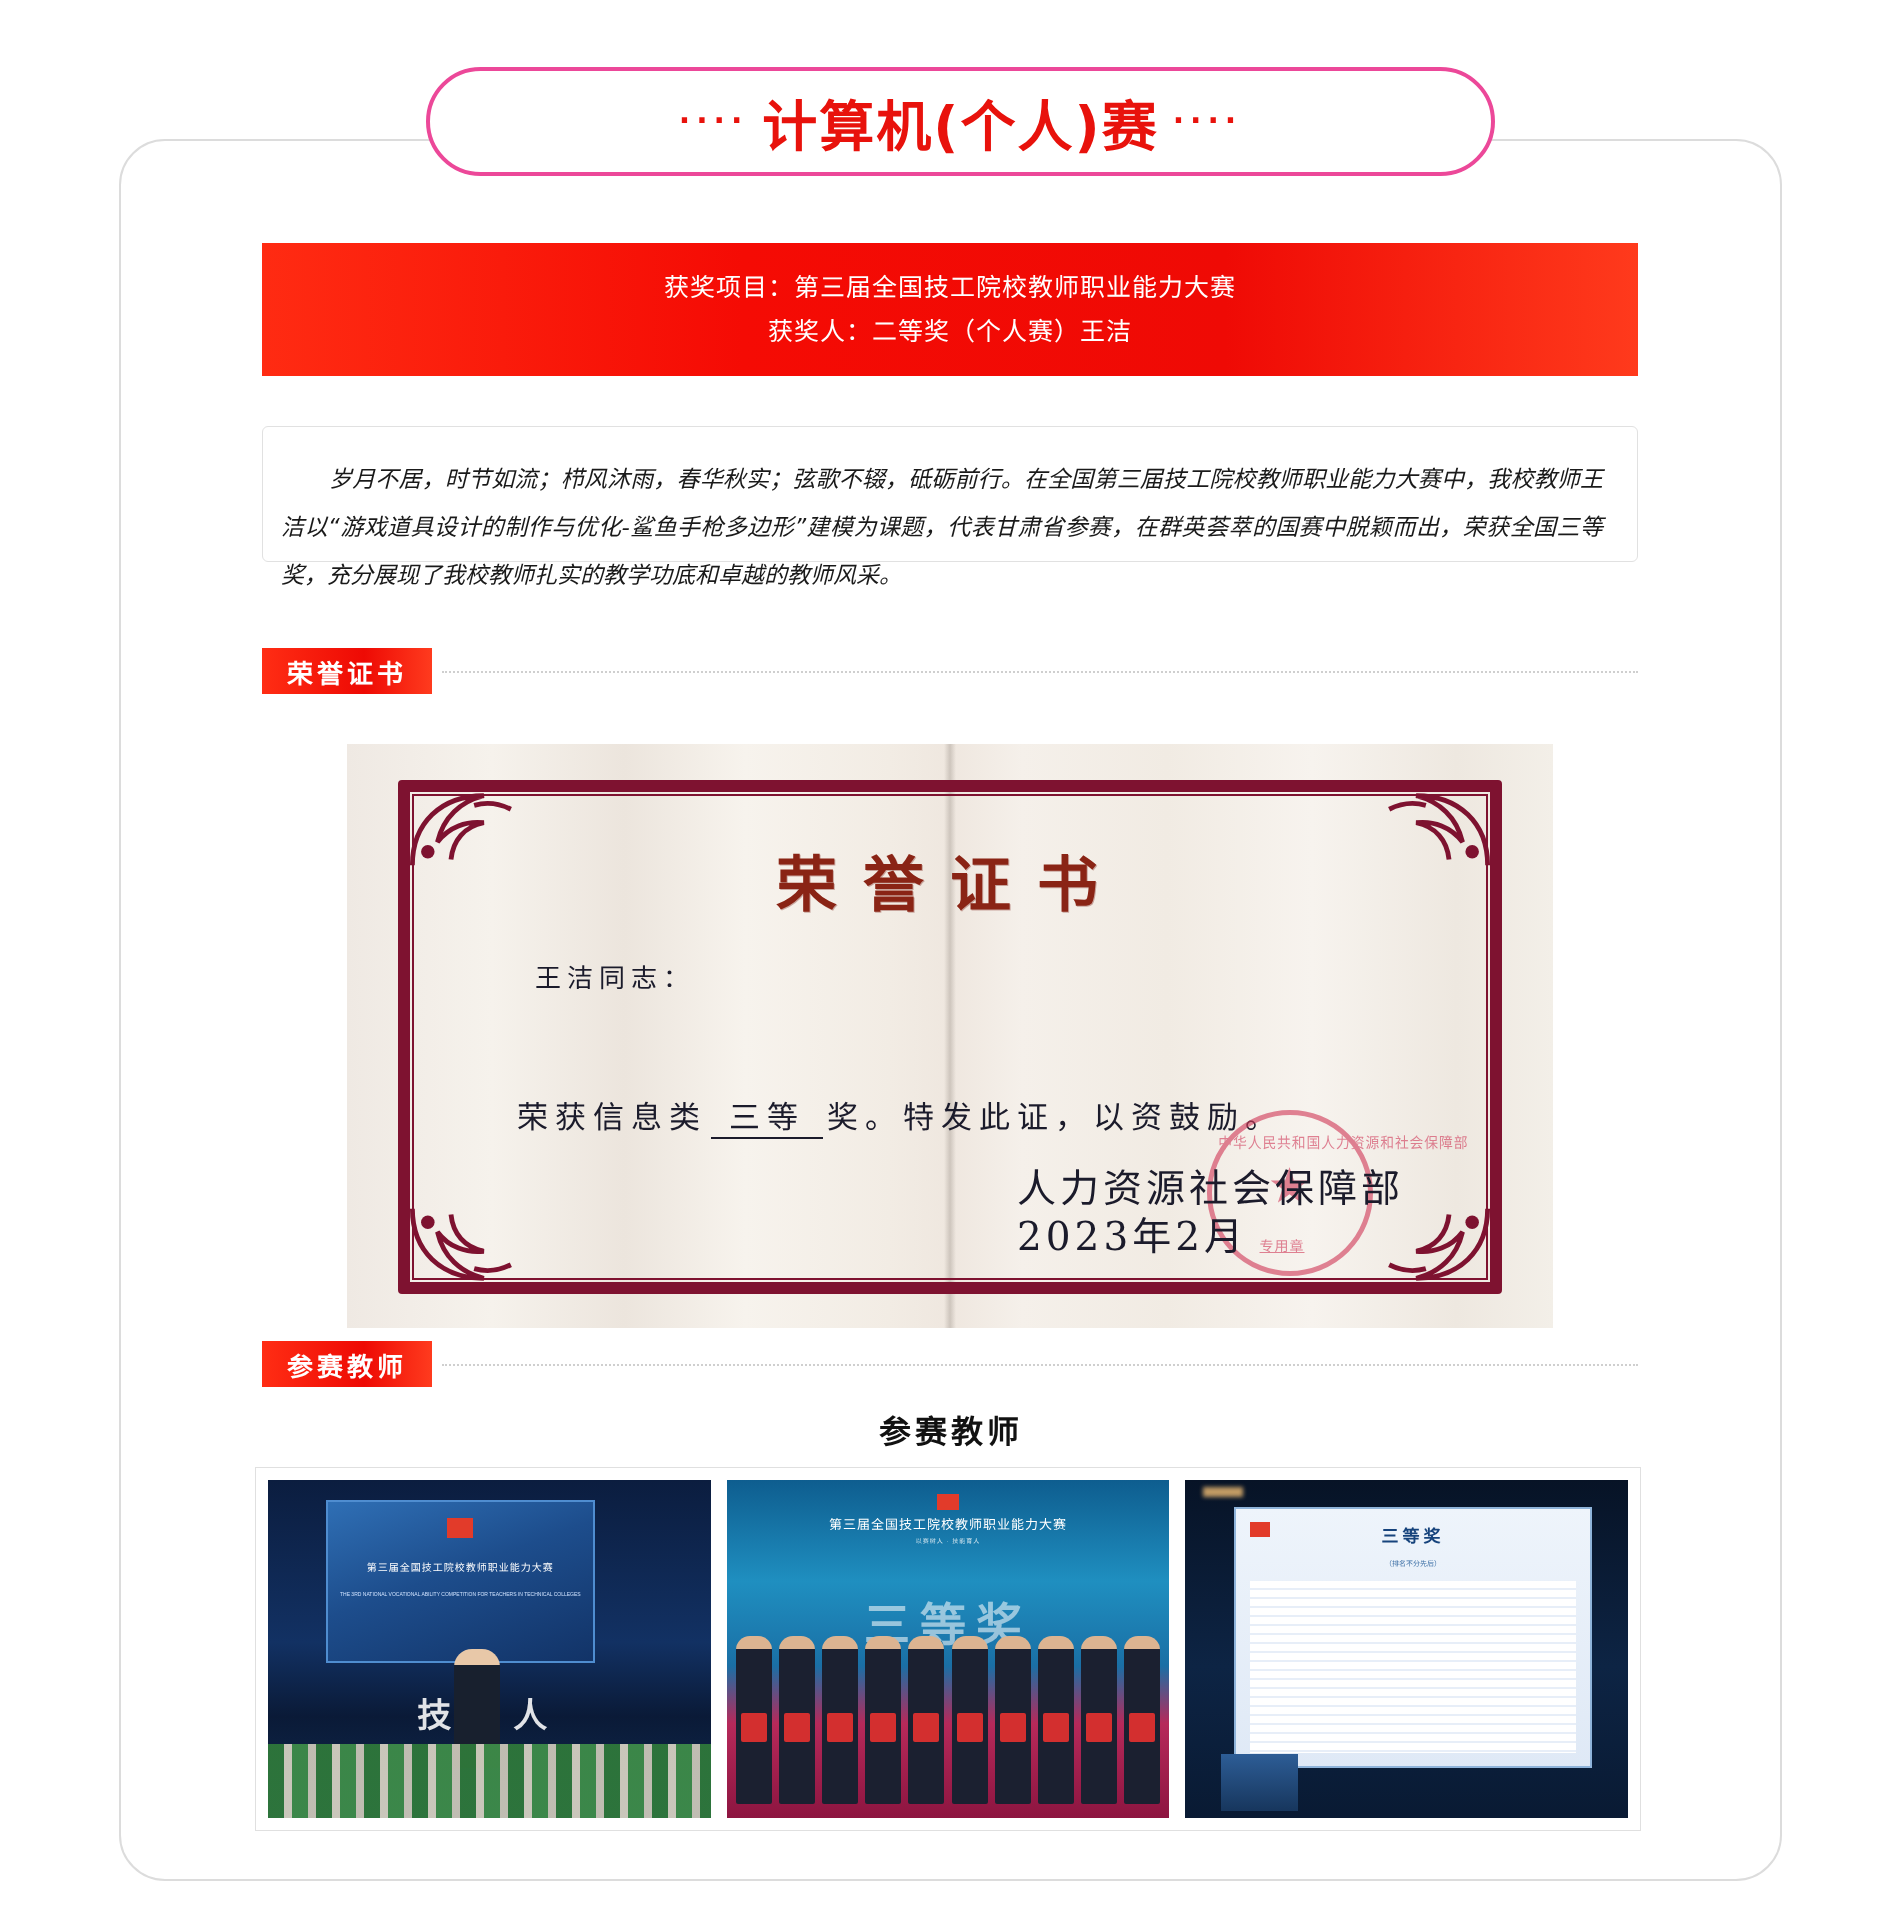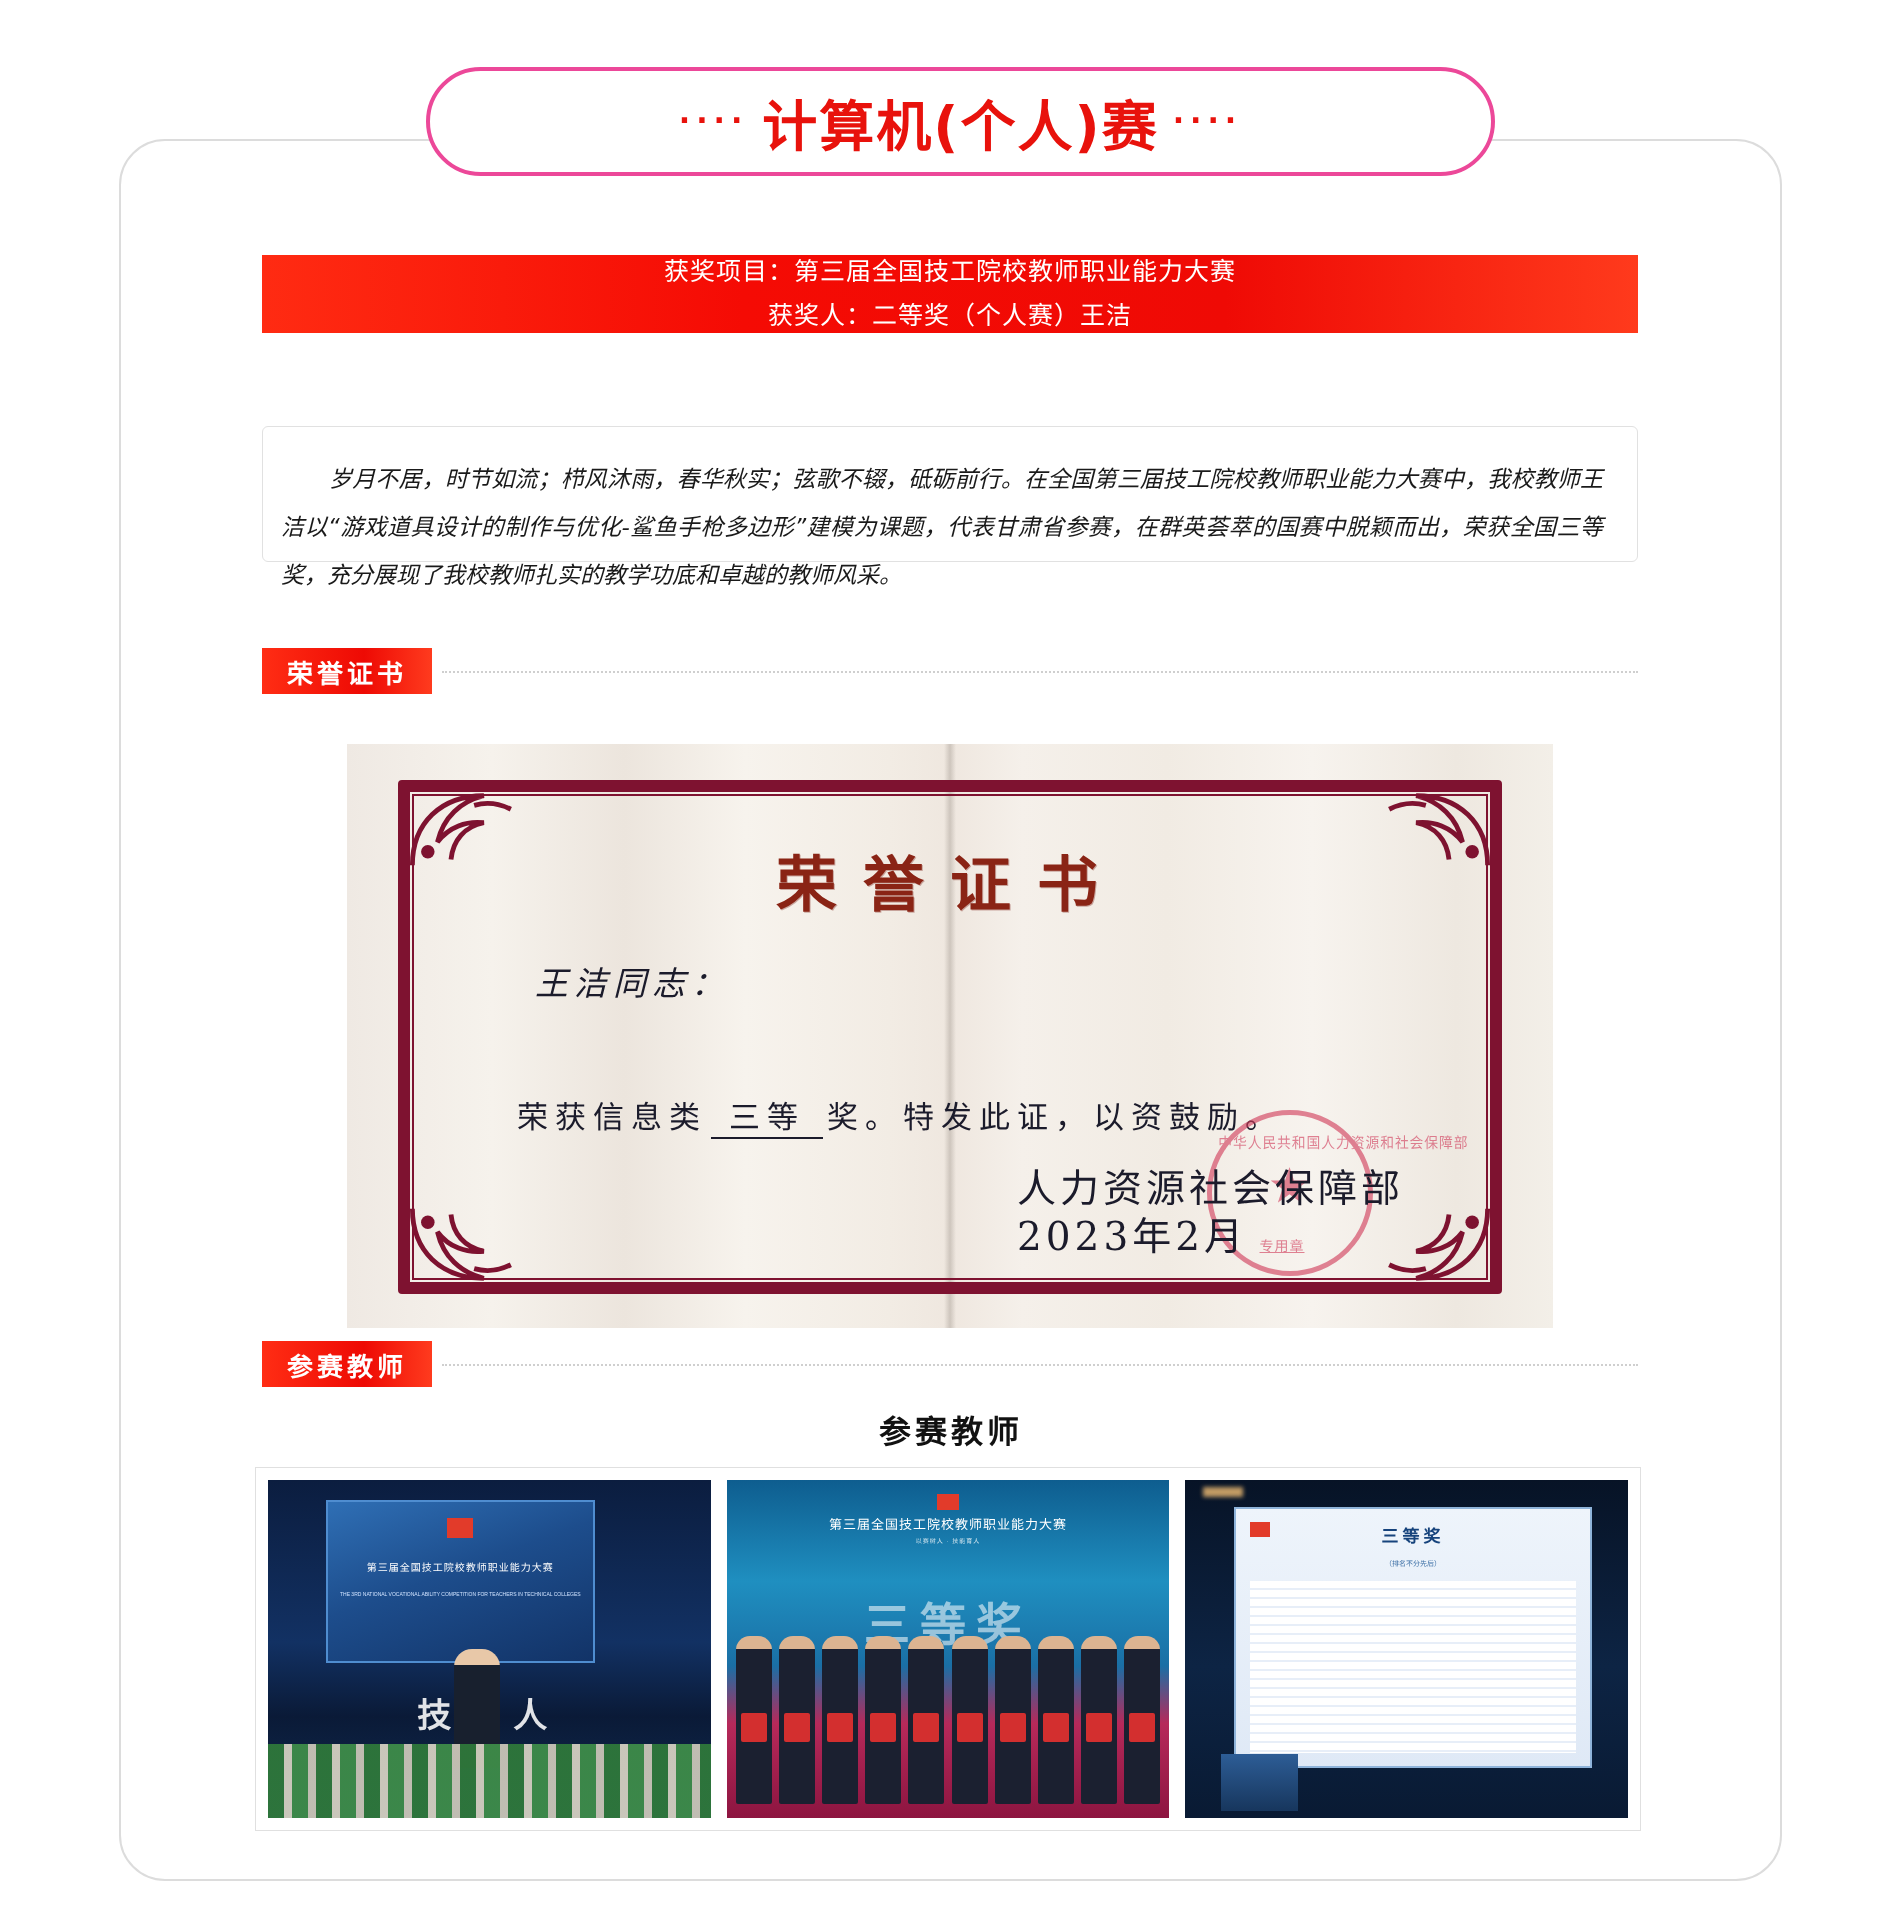--- a/index.html
+++ b/index.html
@@ -60,23 +60,23 @@
     vertical-align: middle;
     padding: 0 14px;
     position: relative;
     top: -10px;
   }
 
   
   .red-banner {
     position: absolute;
     left: 262px;
-    top: 255px;
+    top: 243px;
     width: 1376px;
-    height: 78px;
+    height: 133px;
     background: linear-gradient(90deg, #ff2b12 0%, #f50b04 35%, #ef0a05 70%, #ff3a1c 100%);
     display: flex;
     flex-direction: column;
     align-items: center;
     justify-content: center;
     box-sizing: border-box;
   }
   .red-banner div {
     color: #ffffff;
     font-family: "DejaVu Serif", "Liberation Serif", serif;
@@ -215,24 +215,23 @@
     font-weight: bold;
     letter-spacing: 26px;
     color: #8a2415;
     text-shadow: 1px 1px 0 rgba(120,30,20,0.35);
   }
   .cert-name {
     position: absolute;
     left: 188px;
     top: 213px;
     font-family: "DejaVu Serif", "Liberation Serif", serif;
-    font-size: 33px;
+    font-size: 26px;
     color: #1b1b2b;
     letter-spacing: 6px;
-    font-style: italic;
   }
   .cert-line1 {
     position: absolute;
     left: 248px;
     top: 287px;
     font-family: "DejaVu Serif", "Liberation Serif", serif;
     font-size: 31px;
     color: #1b1b2b;
     letter-spacing: 7px;
     white-space: nowrap;

